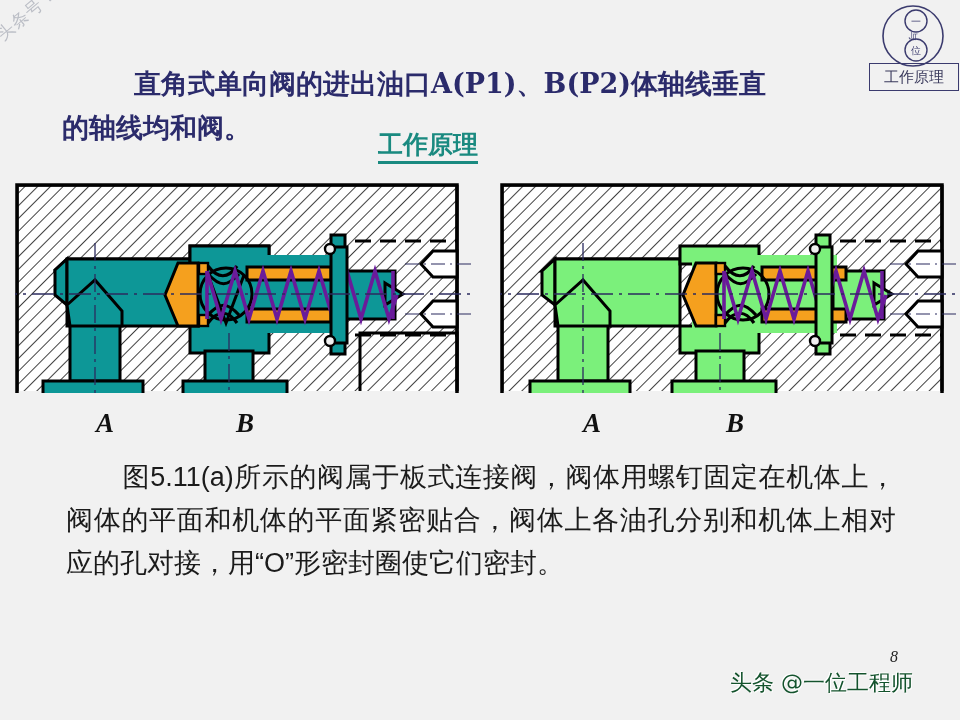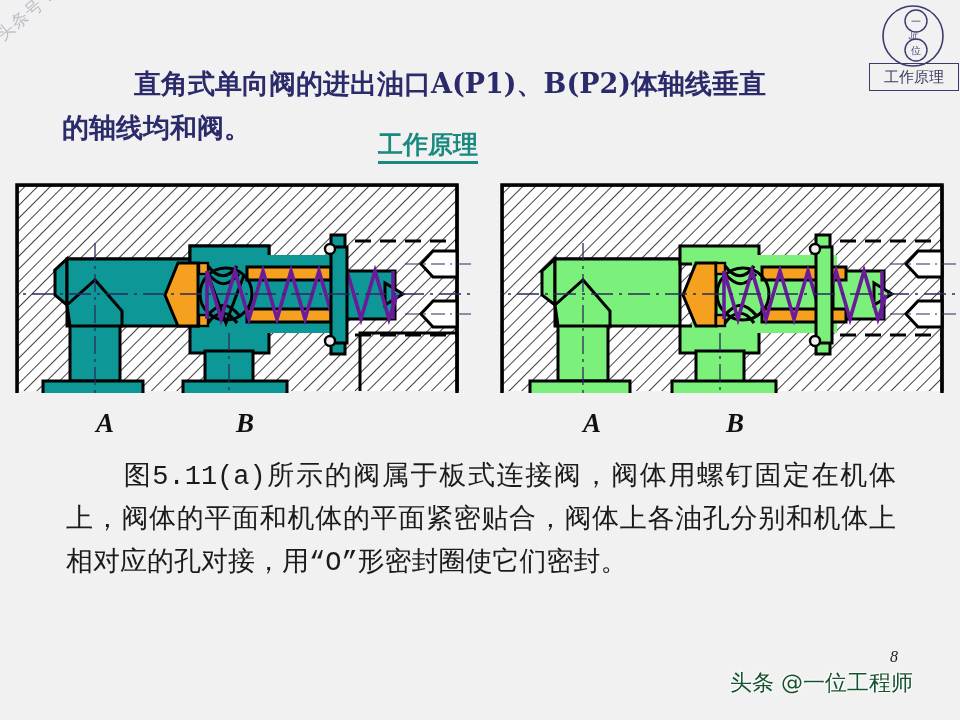--- a/index.html
+++ b/index.html
@@ -64,21 +64,21 @@
 
   .lab{
     position:absolute;font-family:"Liberation Serif",serif;
     font-weight:bold;font-style:italic;font-size:27px;color:#111;
   }
 
   
   .para{
     position:absolute;left:66px;top:456px;width:830px;
     font-size:27px;line-height:43px;color:#1b1b1b;
-    font-family:Liberation Mono, monospace;
+    font-family:Liberation Sans, sans-serif;
     text-align:justify;
   }
   .para .ind2{display:inline-block;width:56px;}
 </style>
 </head>
 <body>
 
 <div id="slide">
 
   <div class="wm-rot">头条号：一位工程师</div>

